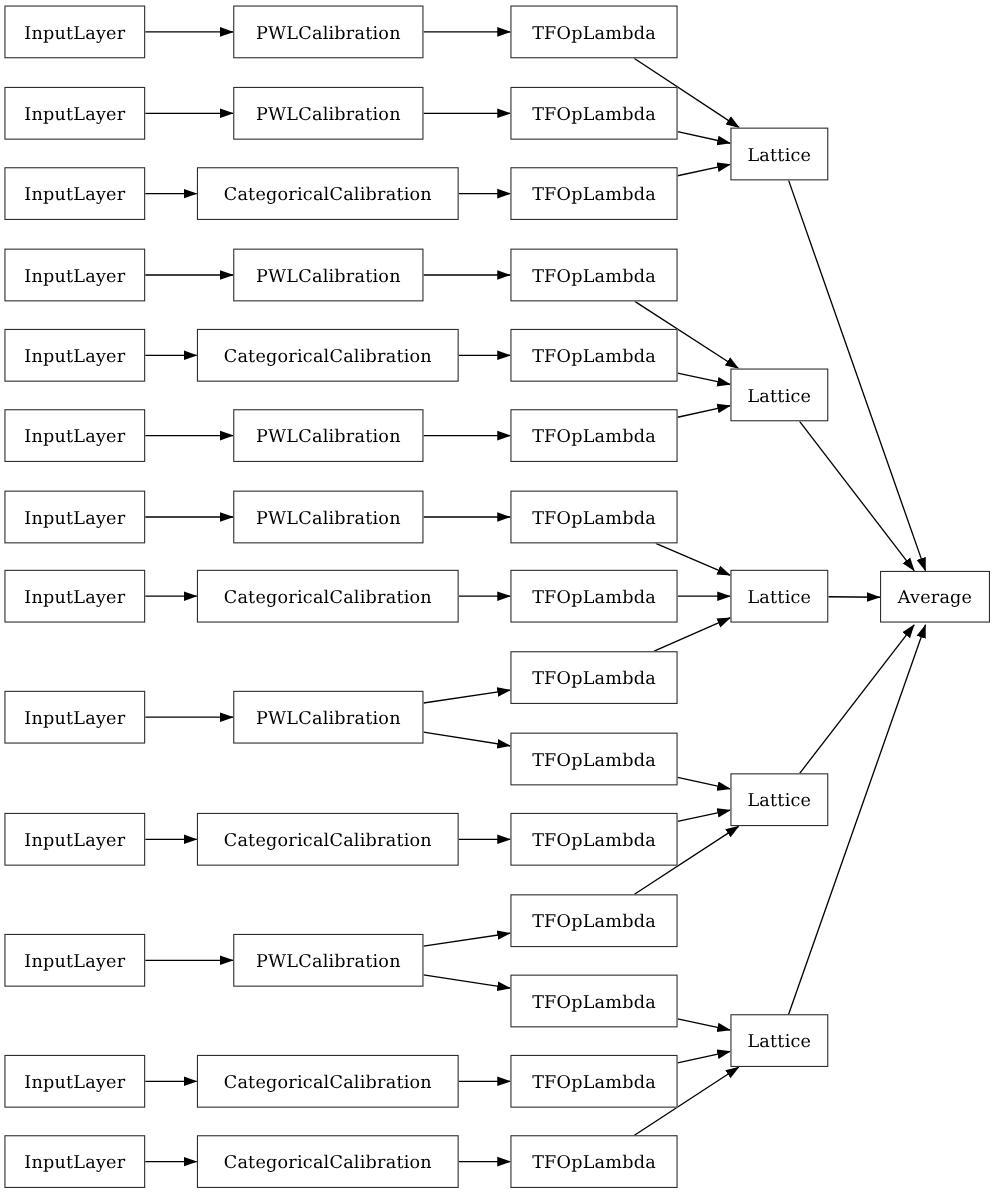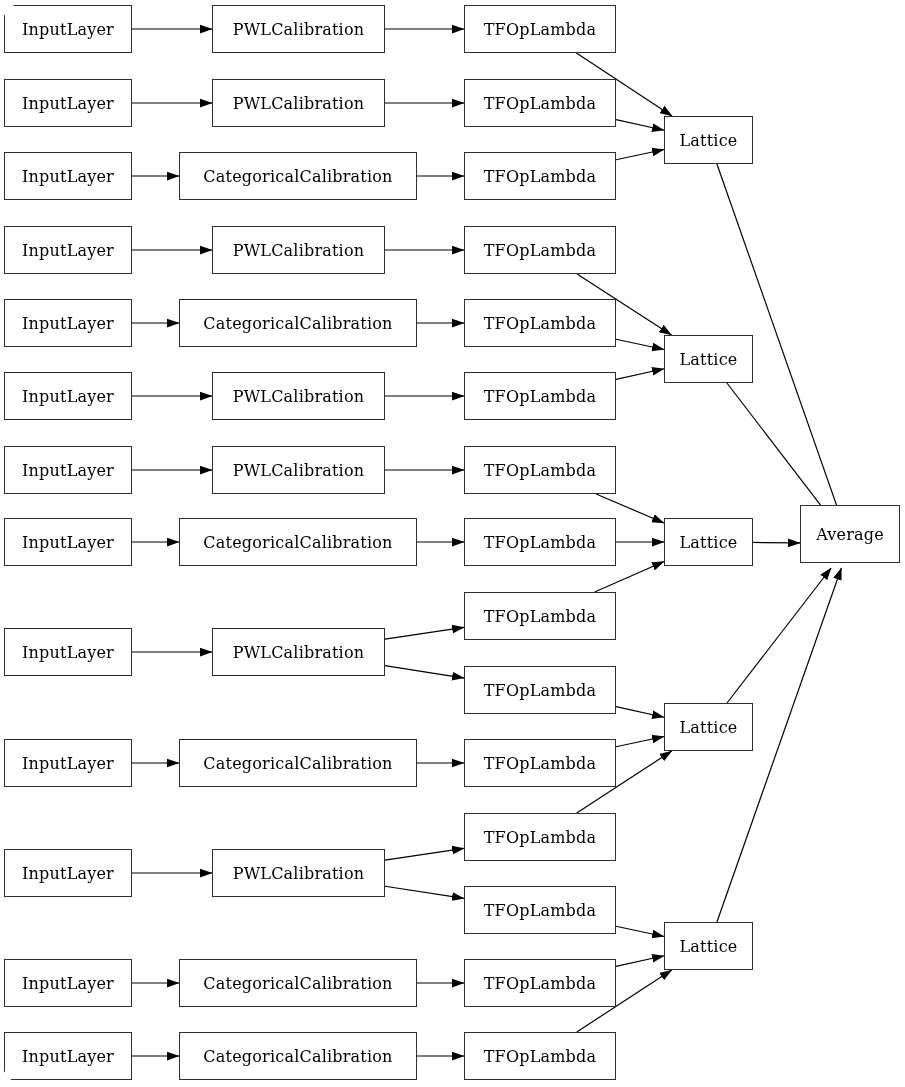--- a/index.html
+++ b/index.html
@@ -36,21 +36,21 @@
     justify-content: center;
     font-size: 16px;
     letter-spacing: 0.2px;
     color: var(--text, #000000);
     white-space: nowrap;
   }
 </style>
 </head>
 <body>
 
-<div id="diagram-canvas" style="--bg: #ffffff; --node-fill: #ffffff; --node-border: #2e2e2e; --edge: #000000; --text: #000000; width: 905px; height: 1087px; border-radius: 31px;">
+<div id="diagram-canvas" style="--bg: #ffffff; --node-fill: #ffffff; --node-border: #2e2e2e; --edge: #000000; --text: #000000; width: 905px; height: 1087px;">
   <svg id="edge-layer" xmlns="http://www.w3.org/2000/svg" viewBox="0 0 905 1087">
     <defs>
       <marker id="arrowhead" markerUnits="userSpaceOnUse" viewBox="0 0 12 9" refX="11.5" refY="4.5" markerWidth="12.5" markerHeight="9.5" orient="auto">
         <path d="M0,0.3 L12,4.5 L0,8.7 Z" fill="#000000"></path>
       </marker>
     </defs>
     <g id="edge-group">
         <line x1="132" y1="29" x2="212" y2="29" marker-end="url(#arrowhead)"></line>
         <line x1="132" y1="103" x2="212" y2="103" marker-end="url(#arrowhead)"></line>
         <line x1="132" y1="176" x2="179" y2="176" marker-end="url(#arrowhead)"></line>
@@ -141,15 +141,15 @@
       <div class="node" style="left: 464px; top: 739px; width: 152px; height: 48px;">TFOpLambda</div>
       <div class="node" style="left: 464px; top: 813px; width: 152px; height: 48px;">TFOpLambda</div>
       <div class="node" style="left: 464px; top: 886px; width: 152px; height: 48px;">TFOpLambda</div>
       <div class="node" style="left: 464px; top: 959px; width: 152px; height: 48px;">TFOpLambda</div>
       <div class="node" style="left: 464px; top: 1032px; width: 152px; height: 48px;">TFOpLambda</div>
       <div class="node" style="left: 664px; top: 116px; width: 89px; height: 48px;">Lattice</div>
       <div class="node" style="left: 664px; top: 335px; width: 89px; height: 48px;">Lattice</div>
       <div class="node" style="left: 664px; top: 518px; width: 89px; height: 48px;">Lattice</div>
       <div class="node" style="left: 664px; top: 703px; width: 89px; height: 48px;">Lattice</div>
       <div class="node" style="left: 664px; top: 922px; width: 89px; height: 48px;">Lattice</div>
-      <div class="node" style="left: 800px; top: 505px; width: 100px; height: 58px;">Average</div>
+      <div class="node" style="left: 800px; top: 519px; width: 100px; height: 47px;">Average</div>
     </div>
 </div>
 
 </body></html>

